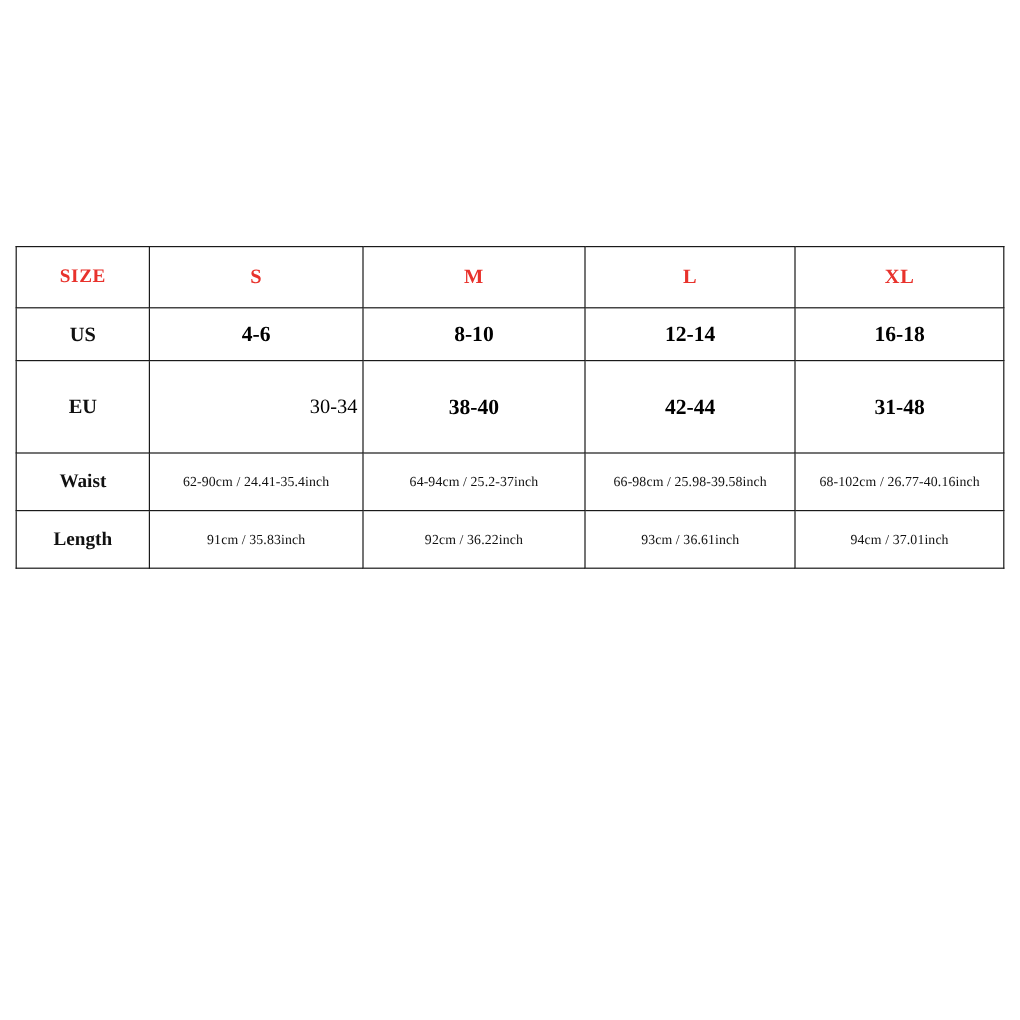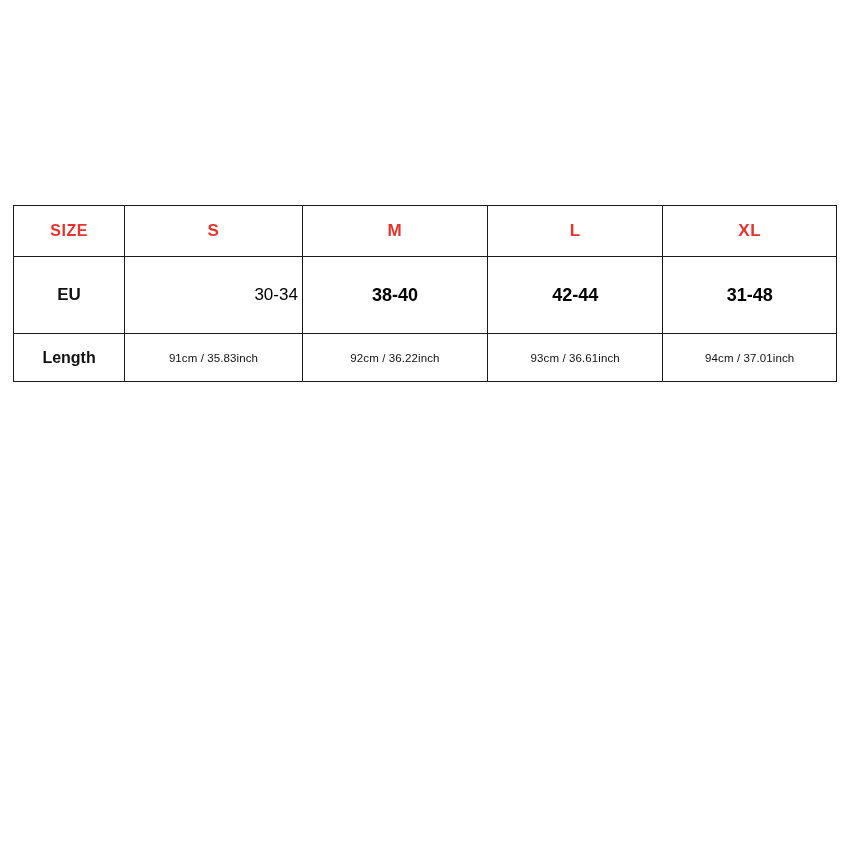--- a/index.html
+++ b/index.html
@@ -25,20 +25,21 @@
     width: 100%;
     table-layout: fixed;
     background: #ffffff;
   }
   table.size-chart td {
     border: 1px solid #1a1a1a;
     text-align: center;
     vertical-align: middle;
     color: #111111;
     padding: 0 4px;
+    font-family: Liberation Serif, serif;
   }
   
   col.c0 { width: 13.5%; }
   col.c1 { width: 21.6%; }
   col.c2 { width: 22.5%; }
   col.c3 { width: 21.3%; }
   col.c4 { width: 21.1%; }
 
   
   tr.header-row td {
@@ -106,30 +107,44 @@
     </colgroup>
     <tbody>
       <tr class="header-row">
         <td class="label-cell">SIZE</td>
         <td>S</td>
         <td>M</td>
         <td>L</td>
         <td>XL</td>
       </tr>
 
+      <tr class="big-row us-row">
+        <td class="label-cell">US</td>
+        <td class="value-cell">4-6</td>
+        <td class="value-cell">8-10</td>
+        <td class="value-cell">12-14</td>
+        <td class="value-cell">16-18</td>
+      </tr>
 
 
       <tr class="big-row eu-row">
         <td class="label-cell">EU</td>
         <td class="value-cell v-s">30-34</td>
         <td class="value-cell">38-40</td>
         <td class="value-cell">42-44</td>
         <td class="value-cell">31-48</td>
       </tr>
 
+      <tr class="small-row">
+        <td class="label-cell">Waist</td>
+        <td class="value-cell">62-90cm / 24.41-35.4inch</td>
+        <td class="value-cell">64-94cm / 25.2-37inch</td>
+        <td class="value-cell">66-98cm / 25.98-39.58inch</td>
+        <td class="value-cell">68-102cm / 26.77-40.16inch</td>
+      </tr>
 
 
       <tr class="small-row">
         <td class="label-cell">Length</td>
         <td class="value-cell">91cm / 35.83inch</td>
         <td class="value-cell">92cm / 36.22inch</td>
         <td class="value-cell">93cm / 36.61inch</td>
         <td class="value-cell">94cm / 37.01inch</td>
       </tr>
 

